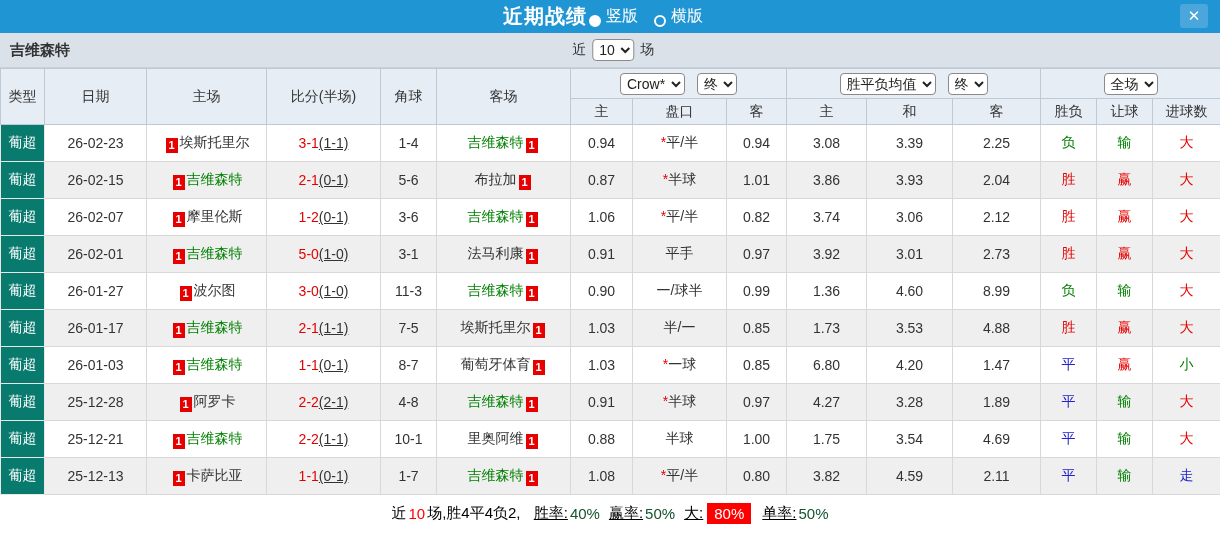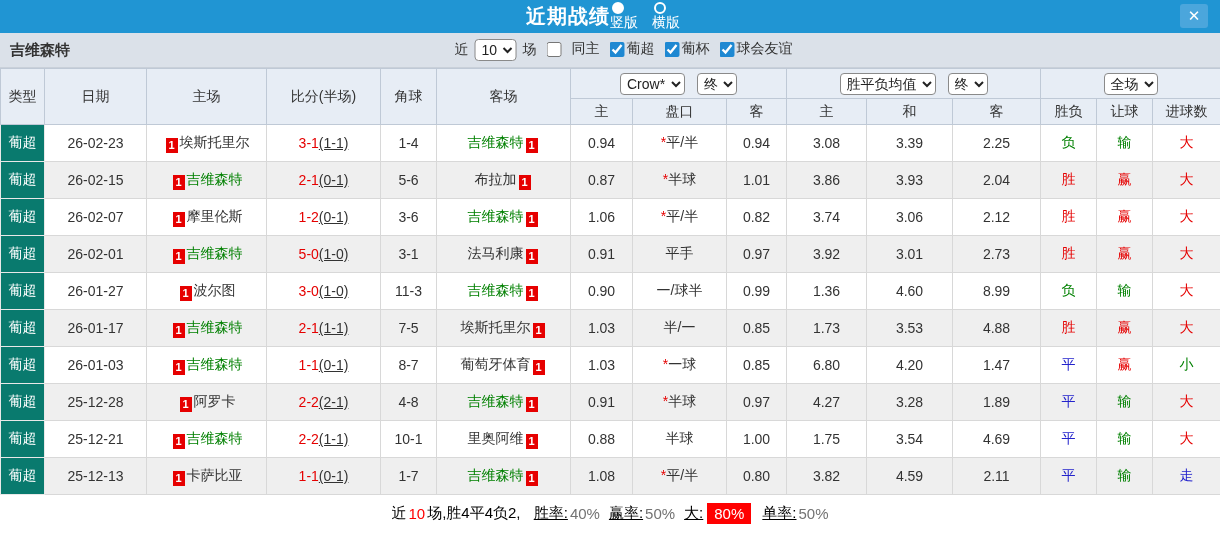--- a/index.html
+++ b/index.html
@@ -4,21 +4,21 @@
 <style>
   * { box-sizing: border-box; margin: 0; padding: 0; }
   html,body { width: 1220px; height: 534px; overflow: hidden; background: #fff;
     font-family: "Liberation Sans", "DejaVu Sans", sans-serif; }
 
   
   .topbar { position: relative; height: 33px; background: #2095d3; display: flex;
     align-items: center; justify-content: center; color: #fff; }
   .topbar-title { font-size: 20px; font-weight: bold; letter-spacing: 1px; }
   .view-toggle { display: flex; align-items: center; }
-  .view-opt { display: flex; align-items: flex-start; font-size: 14px; margin-right: 14px; cursor: pointer; flex-direction: column; }
+  .view-opt { display: flex; align-items: flex-end; font-size: 16px; margin-right: 14px; cursor: pointer; }
   .radio { width: 12px; height: 12px; border: 2px solid #fff; border-radius: 50%;
     display: inline-block; margin: 0 5px 0 2px; }
   .radio.sel { background: #fff; }
   .close-btn { position: absolute; right: 12px; top: 4px; width: 28px; height: 24px;
     background: #4ba6dc; border-radius: 3px; color: #fff; font-size: 15px; font-weight: bold;
     display: flex; align-items: center; justify-content: center; cursor: pointer; }
 
   
   .filterbar { position: relative; height: 35px; background: #dbe1e9;
     border-bottom: 1px solid #c9d0d9; display: flex; align-items: center; }
@@ -48,21 +48,21 @@
   .card { display: inline-block; background: #e60000; color: #fff; width: 12px; height: 15px;
     line-height: 15px; font-size: 11px; font-weight: bold; text-align: center;
     vertical-align: -2px; margin: 0 2px; }
   .c-r { color: #e50000; }
   .c-g { color: #008000; }
   .c-b { color: #2323cc; }
 
   
   .summary { height: 37px; display: flex; align-items: center; justify-content: center;
     font-size: 15px; color: #000; white-space: pre; }
-  .summary .blue { color: #737373; }
+  .summary .blue { color: #14532d; }
   .summary .red { color: #ff0000; }
   .summary .badge { background: #ff0000; color: #fff; padding: 2px 7px; margin: 0 3px; }
   .summary span { margin: 0 1px; }
   .sp { margin-left: 8px !important; text-decoration: underline; }
 </style>
 </head>
 <body>
 
 <div class="topbar">
   <span class="topbar-title">近期战绩</span>
@@ -80,33 +80,20 @@
 </div>
 
 <div class="filterbar">
   <span class="team-name">吉维森特</span>
   <span class="filter-controls">
     <span>近</span>
     <select>
       <option>10</option>
     </select>
     <span>场</span>
-    <span><label class="first-cb">
-          <input type="checkbox" style="">
-          <span>同主</span>
-        </label><label>
-          <input type="checkbox" checked="" style="">
-          <span>葡超</span>
-        </label><label>
-          <input type="checkbox" checked="" style="">
-          <span>葡杯</span>
-        </label><label>
-          <input type="checkbox" checked="" style="">
-          <span>球会友谊</span>
-        </label></span>
   </span>
 </div>
 
 <table>
   <colgroup>
     <col style="width:44px">
       <col style="width:102px">
       <col style="width:120px">
     <col style="width:114px">
       <col style="width:56px">

